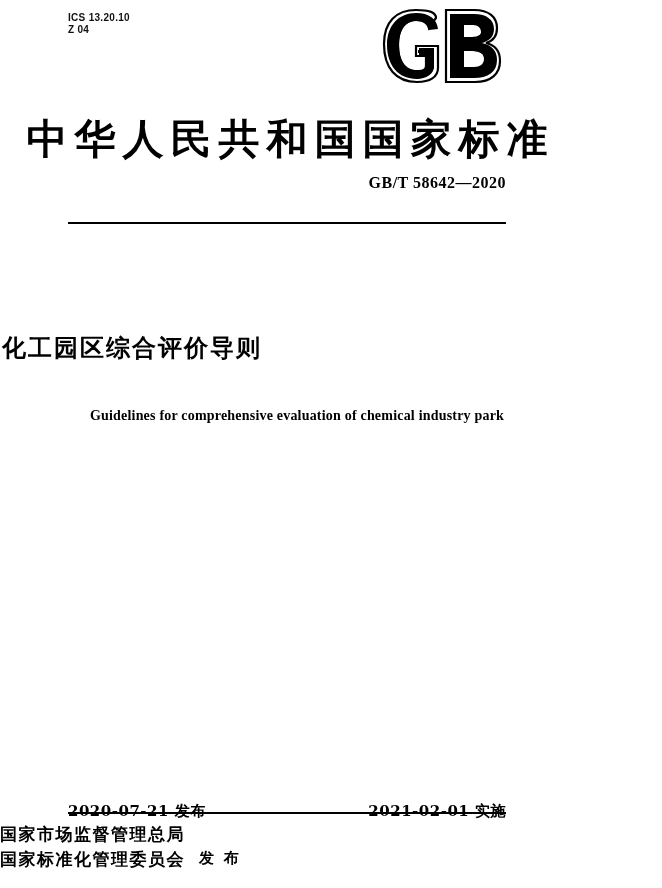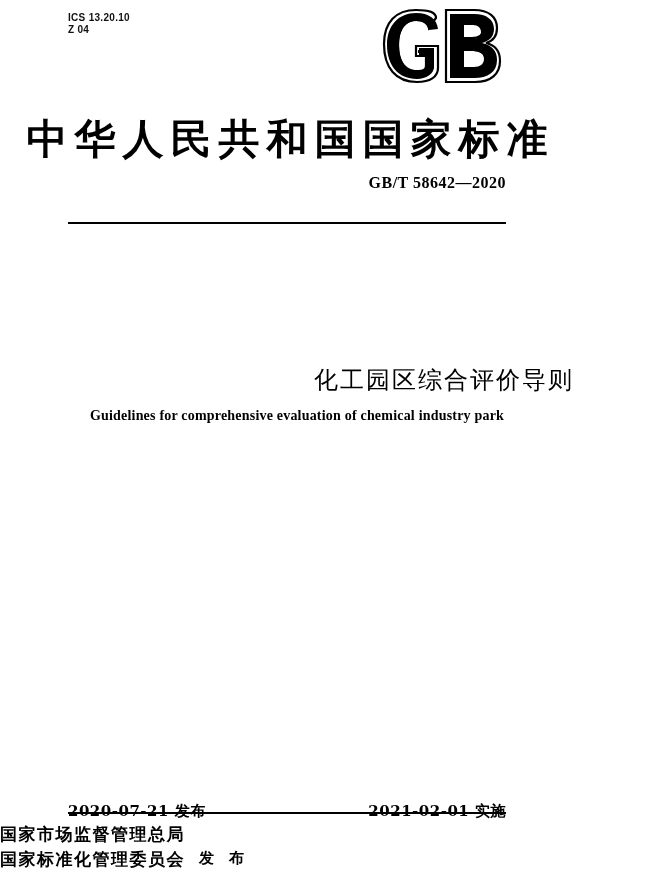--- a/index.html
+++ b/index.html
@@ -74,25 +74,25 @@
     left: 68px;
     right: 68px;
     top: 222px;
     border-top: 2px solid #000;
   }
   
   .doc-title-cn {
     position: absolute;
     left: 0;
     right: 0;
-    top: 364px;
-    text-align: right;
+    top: 332px;
+    text-align: left;
     font-family: "DejaVu Serif", "Liberation Serif", serif;
     font-size: 24px;
-    font-weight: normal;
+    font-weight: bold;
     letter-spacing: 2px;
     padding-left: 2px;
   }
   .doc-title-en {
     position: absolute;
     left: 0;
     right: 0;
     top: 408px;
     text-align: center;
     font-family: "Liberation Serif", serif;
@@ -134,21 +134,21 @@
   }
   .issuer-names {
     font-family: "DejaVu Serif", "Liberation Serif", serif;
     font-size: 17px;
     font-weight: bold;
     line-height: 25px;
     letter-spacing: 1.5px;
     text-align: center;
   }
   .issuer-action {
-    font-family: Liberation Mono, monospace;
+    font-family: Liberation Serif, serif;
     font-size: 15px;
     font-weight: bold;
     letter-spacing: 3px;
     margin-left: 14px;
     align-self: flex-end;
     padding-bottom: 4px;
   }
 </style>
 </head>
 <body>

